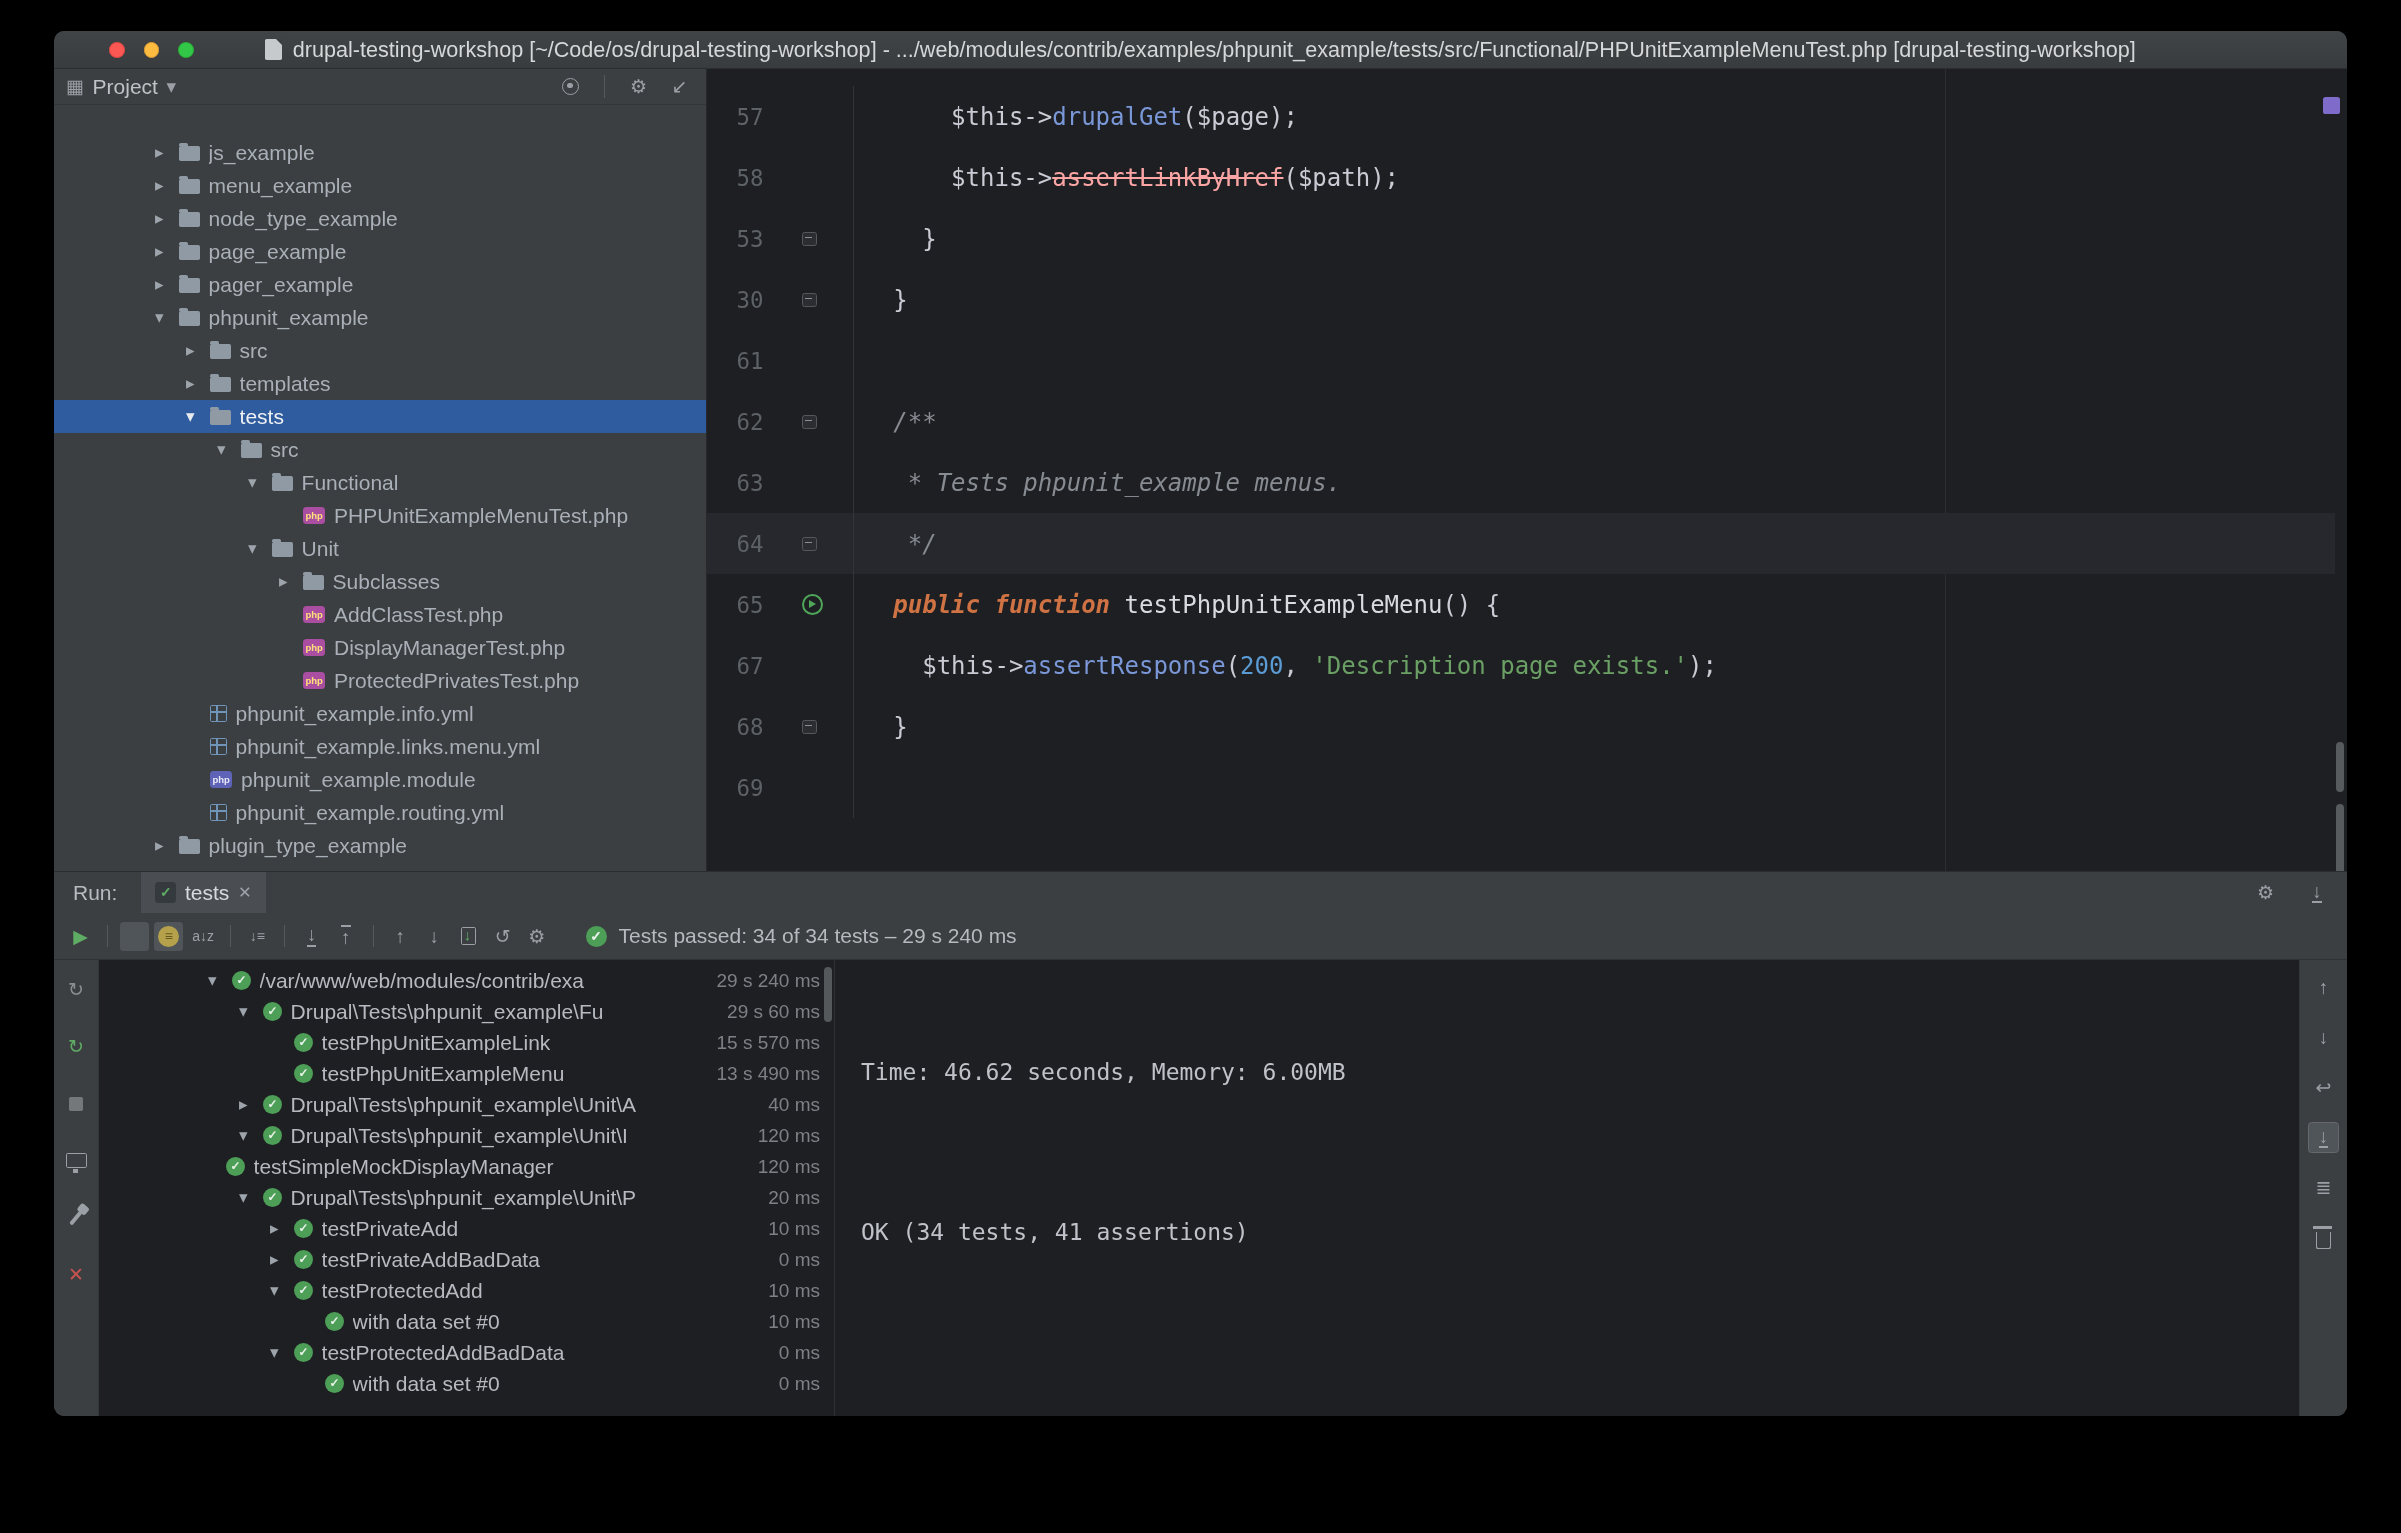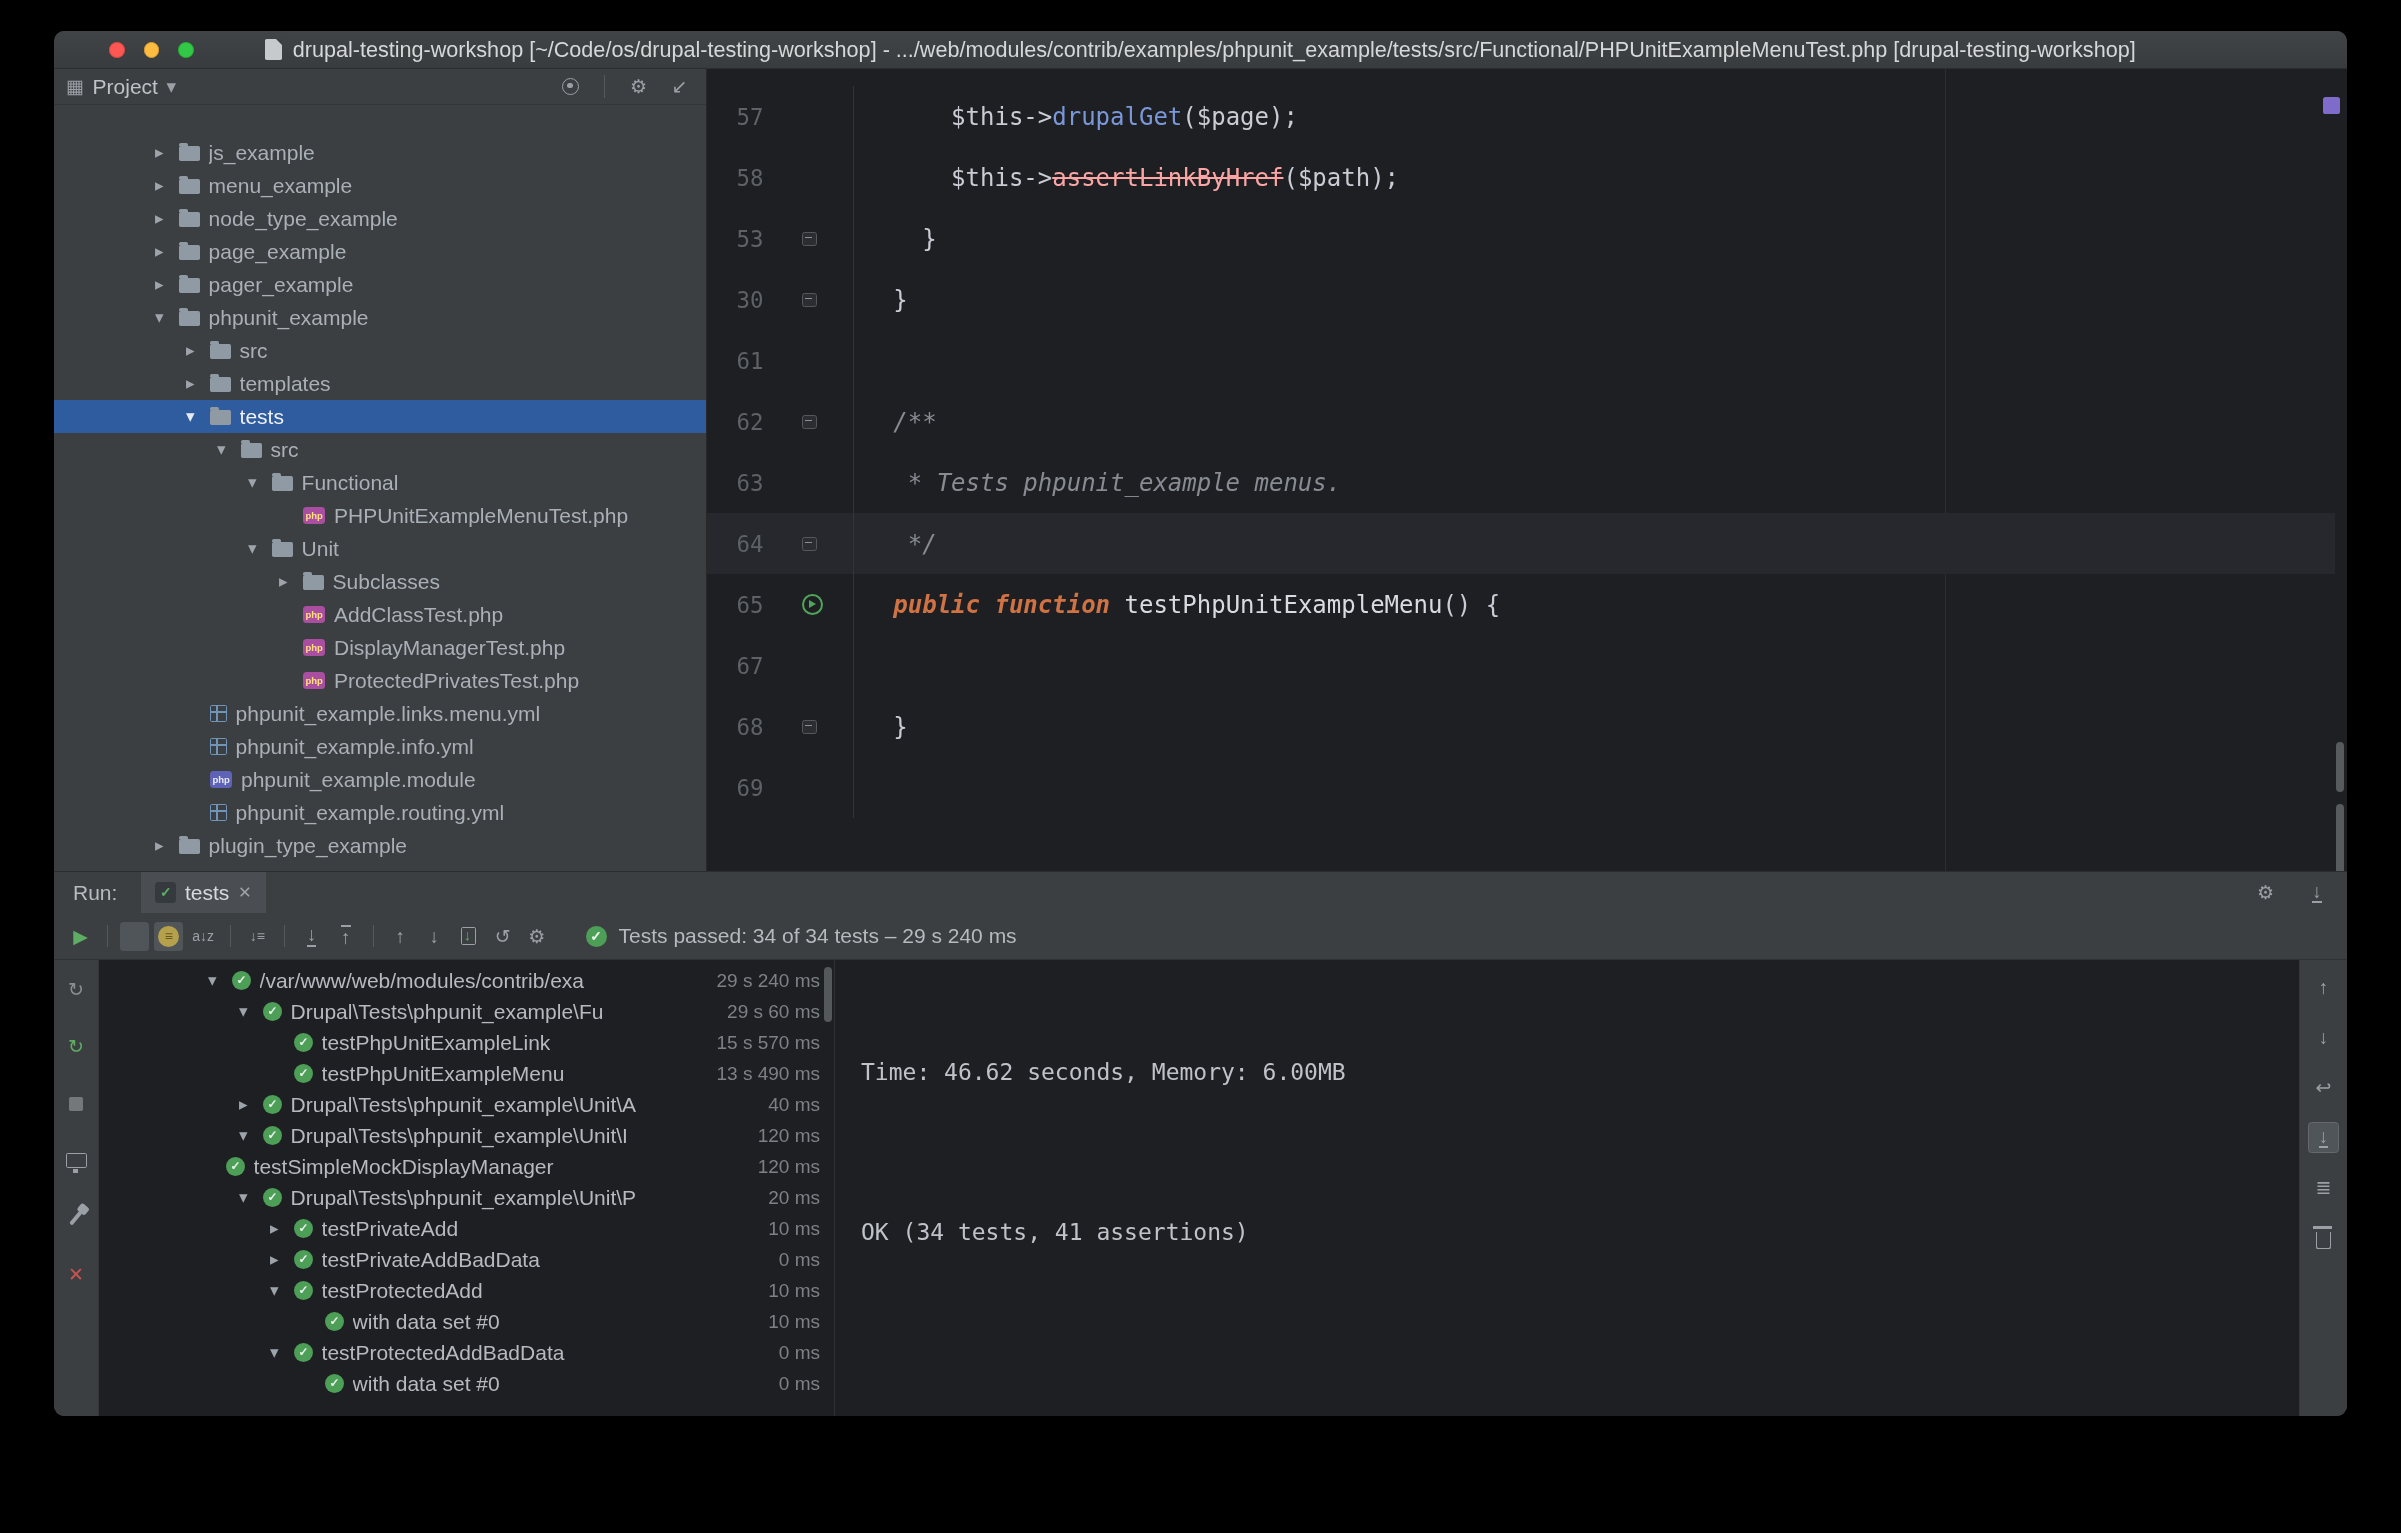--- a/index.html
+++ b/index.html
@@ -283,26 +283,26 @@
               <span class="tree-label">DisplayManagerTest.php</span>
             </div>
             <div class="ptree-row" style="padding-left: 218px;">
               <span class="tree-arrow spacer">▸</span>
               <span class="fi fi-phptest">php</span>
               <span class="tree-label">ProtectedPrivatesTest.php</span>
             </div>
             <div class="ptree-row" style="padding-left: 125px;">
               <span class="tree-arrow spacer">▸</span>
               <span class="fi fi-yml"></span>
+              <span class="tree-label">phpunit_example.info.yml</span>
+            </div>
+            <div class="ptree-row" style="padding-left: 125px;">
+              <span class="tree-arrow spacer">▸</span>
+              <span class="fi fi-yml"></span>
               <span class="tree-label">phpunit_example.links.menu.yml</span>
-            </div>
-            <div class="ptree-row" style="padding-left: 125px;">
-              <span class="tree-arrow spacer">▸</span>
-              <span class="fi fi-yml"></span>
-              <span class="tree-label">phpunit_example.info.yml</span>
             </div>
             <div class="ptree-row" style="padding-left: 125px;">
               <span class="tree-arrow spacer">▸</span>
               <span class="fi fi-phpfile">php</span>
               <span class="tree-label">phpunit_example.module</span>
             </div>
             <div class="ptree-row" style="padding-left: 125px;">
               <span class="tree-arrow spacer">▸</span>
               <span class="fi fi-yml"></span>
               <span class="tree-label">phpunit_example.routing.yml</span>
@@ -389,20 +389,21 @@
                   <span class="run-marker"></span>
                 </span>
               </div>
               <div class="ed-code"><span class="t-pl">  </span><span class="t-kw">public</span><span class="t-pl"> </span><span class="t-kw">function</span><span class="t-pl"> </span><span class="t-fn">testPhpUnitExampleMenu</span><span class="t-pl">() {</span></div>
             </div>
             <div class="ed-line">
               <div class="ed-gutter">
                 <span class="ed-num">67</span>
                 <span class="ed-marker-zone"></span>
               </div>
+              <div class="ed-code"><span class="t-pl">    </span><span class="t-var">$this</span><span class="t-pl">-&gt;</span><span class="t-mthwarn">assertResponse</span><span class="t-pl">(</span><span class="t-num2">200</span><span class="t-pl">, </span><span class="t-str">'Description page exists.'</span><span class="t-pl">);</span></div>
             </div>
             <div class="ed-line">
               <div class="ed-gutter">
                 <span class="ed-num">68</span>
                 <span class="ed-marker-zone">
                   <span class="fold-marker"></span>
                 </span>
               </div>
               <div class="ed-code"><span class="t-pl">  }</span></div>
             </div>

